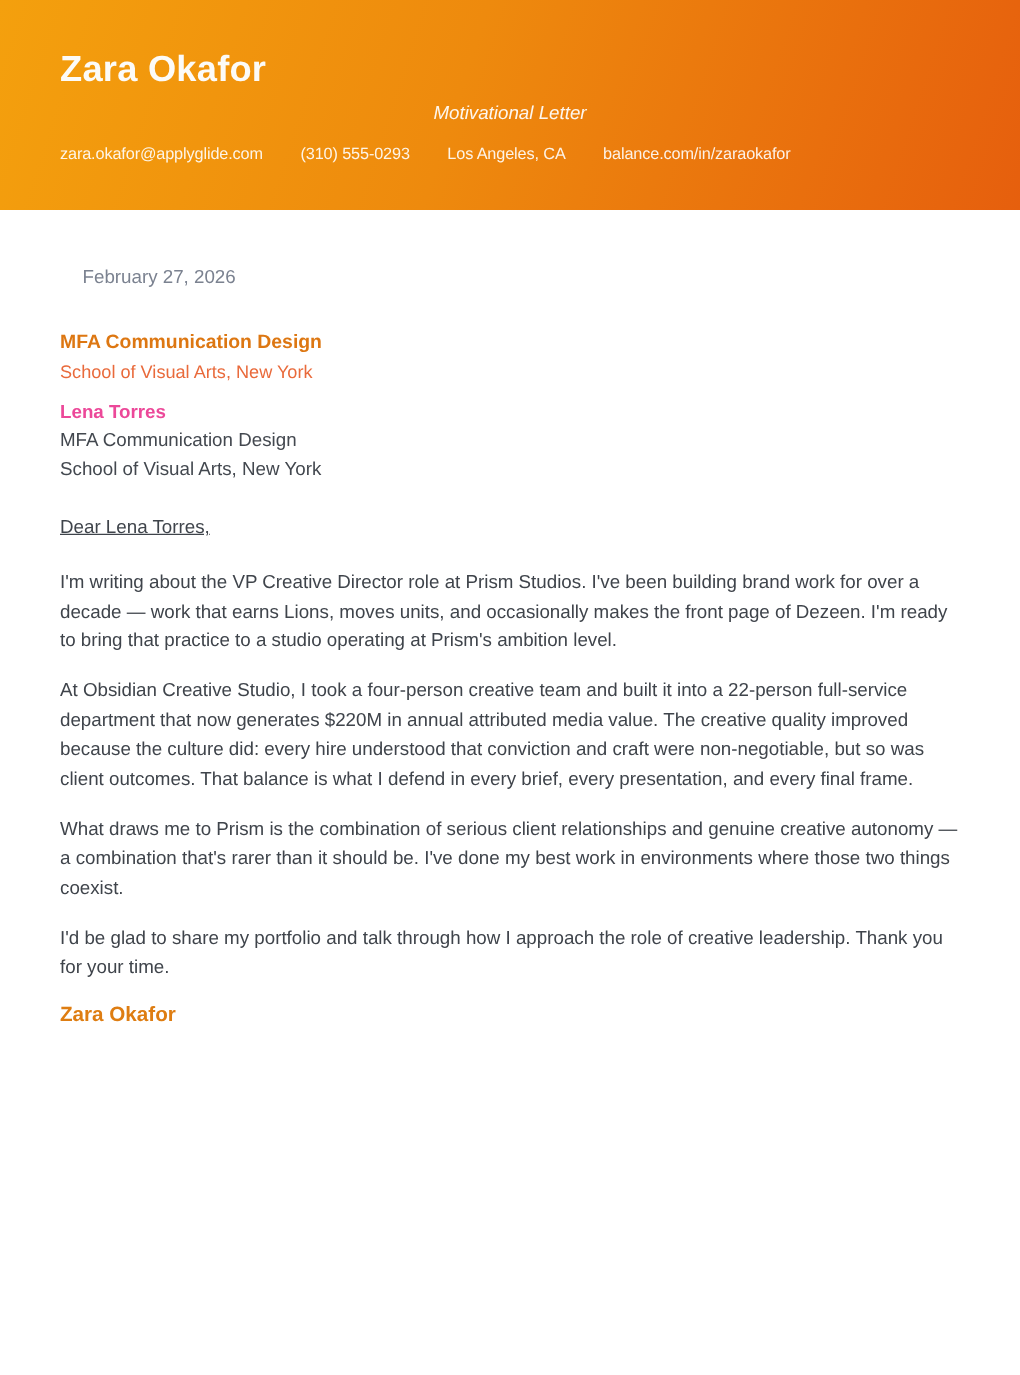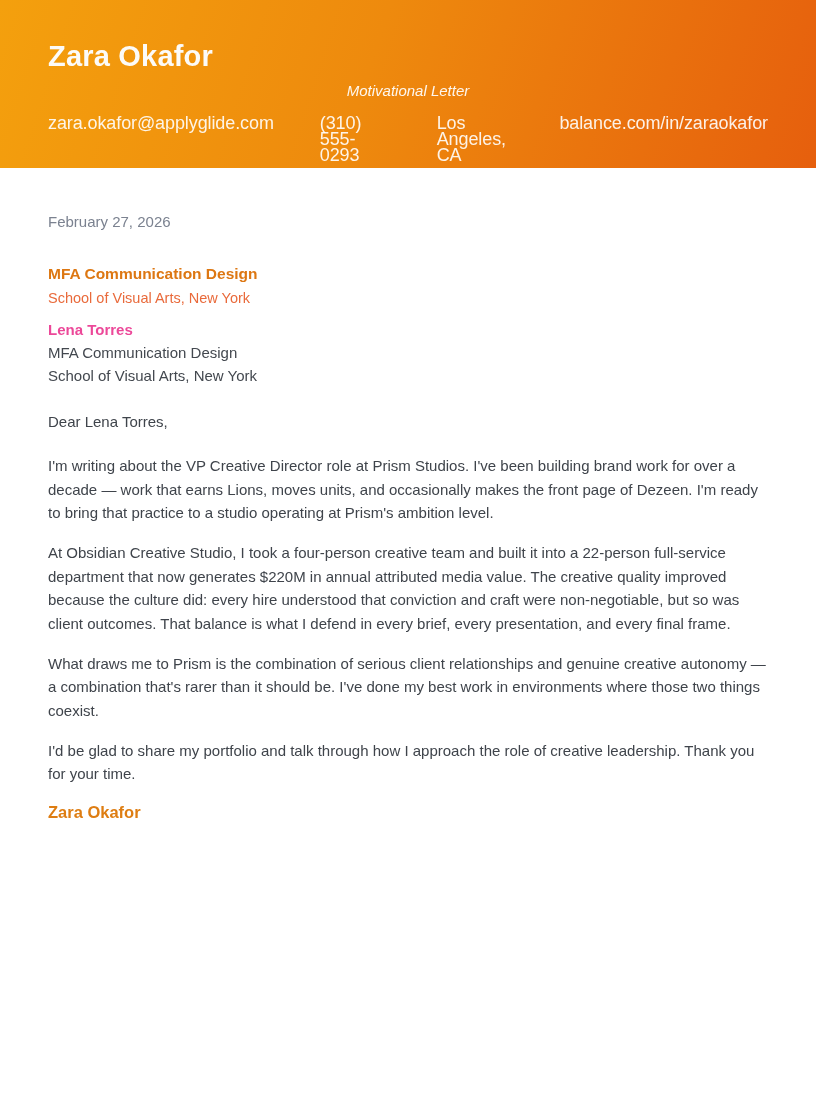--- a/index.html
+++ b/index.html
@@ -30,56 +30,58 @@
     margin-top: 7px;
     font-size: 15px;
     line-height: 20px;
     font-style: italic;
     color: rgba(255,255,255,0.93);
     text-align: center;
   }
   .contact-row {
     margin-top: 14px;
     display: flex;
-    gap: 46px;
-    font-size: 18px;
+    gap: 30px;
+    font-size: 13px;
     line-height: 16px;
     color: rgba(255,255,255,0.9);
     letter-spacing: -0.1px;
   }
 
   
   .letter-body {
     padding: 42px 48px 0 48px;
     font-size: 15px;
   }
   .letter-date {
     color: #7B8290;
     line-height: 23px;
     margin-bottom: 29px;
+    margin-left: 18px;
   }
   .position-title {
     color: #DD7712;
     font-weight: bold;
     font-size: 15.5px;
     line-height: 22px;
     margin-bottom: 2px;
   }
   .company-name {
     color: #E96A3B;
     font-size: 14.5px;
     line-height: 20px;
     margin-bottom: 8px;
   }
   .recipient-block div { line-height: 23px; }
   .recipient-name { font-weight: bold; color: #ec4899; }
   .recipient-line { color: #43484F; }
   .salutation {
     margin: 23px 0 21px 0;
     line-height: 23px;
+    text-decoration: underline;
   }
   p.para {
     line-height: 23.5px;
     margin-bottom: 16.5px;
   }
   .closing {
     margin-top: 15px;
     line-height: 23px;
   }
   .signature {

